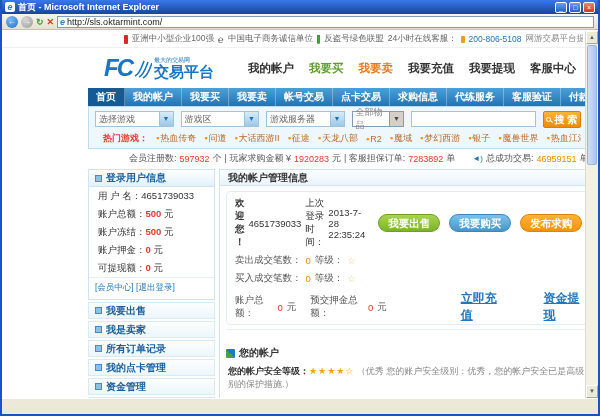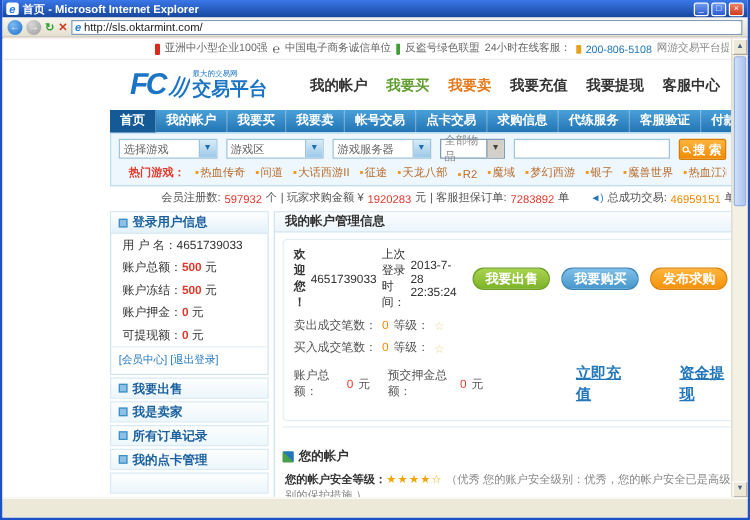--- a/index.html
+++ b/index.html
@@ -94,21 +94,21 @@
   .sq { width:7px; height:7px; background:#8cc0e4; border:1px solid #3d8fc8; flex:none; }
   .lb-row { font-size:9.5px; color:#333; padding:3px 0 2px 9px; }
   .vred { color:#e23b2e; font-weight:bold; }
   .lb-links { font-size:8.5px; padding:4px 0 5px 6px; border-top:1px solid #e4f0f8; }
   .lb-links a { color:#2277bb; text-decoration:none; cursor:pointer; }
   .menu-item { height:17px; border:1px solid #d9eaf5; background:linear-gradient(#fdfefe,#ecf6fb); display:flex; align-items:center; gap:4px; padding-left:6px; font-size:10px; font-weight:bold; color:#1a5f9e; margin-top:2px; cursor:pointer; }
 
   
   .mainpanel { flex:1; border:1px solid #cfe4f1; background:#fff; }
   .mp-head { height:16px; line-height:16px; padding-left:8px; font-size:10px; font-weight:bold; color:#333; background:linear-gradient(#fbfdfe,#eaf4fb); border-bottom:1px solid #cfe4f1; }
-  .welcome { margin:5px 6px 4px; border:1px solid #e2eef5; border-radius:4px; padding:5px 8px 12px; }
+  .welcome { margin:5px 6px 4px; border:1px solid #e2eef5; border-radius:4px; padding:5px 8px 0; }
   .w-top { display:flex; align-items:center; font-size:9.5px; color:#333; gap:4px; }
   .w-hi { font-weight:bold; }
   .btn { height:18px; padding:0 9px; border-radius:9px; color:#fff; font-weight:bold; font-size:10.5px; line-height:17px; margin-left:5px; cursor:pointer; white-space:nowrap; }
   .btn.sell { background:linear-gradient(#a8d44e,#7cb329); border:1px solid #6da021; }
   .btn.buy  { background:linear-gradient(#7fc0e8,#4796cc); border:1px solid #3d85ba; }
   .btn.ask  { background:linear-gradient(#ffb43c,#f5920a); border:1px solid #db8306; }
   .w-row { font-size:9.5px; color:#555; margin-top:5px; display:flex; align-items:center; gap:4px; }
   .star-dim { color:#e8d48a; }
   .biglink { color:#2277bb; font-weight:bold; font-size:12px; text-decoration:underline; cursor:pointer; }
   .biglink.first { margin-left:70px; }
@@ -302,20 +302,24 @@
                 <span>我是卖家</span>
               </div>
             <div class="menu-item">
                 <span class="sq"></span>
                 <span>所有订单记录</span>
               </div>
             <div class="menu-item">
                 <span class="sq"></span>
                 <span>我的点卡管理</span>
               </div>
+            <div class="menu-item">
+                <span class="sq"></span>
+                <span>资金管理</span>
+              </div>
             <div class="menu-item"></div>
 
           </div>
 
           <div class="mainpanel">
             <div class="mp-head">我的帐户管理信息</div>
 
             <div class="welcome">
               <div class="w-top">
                 <span class="w-hi">欢迎您 ！</span>

